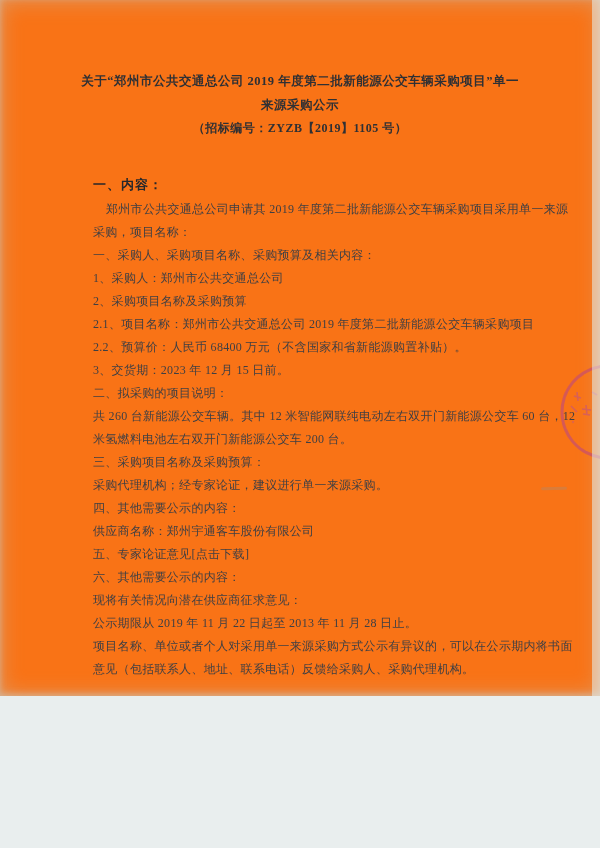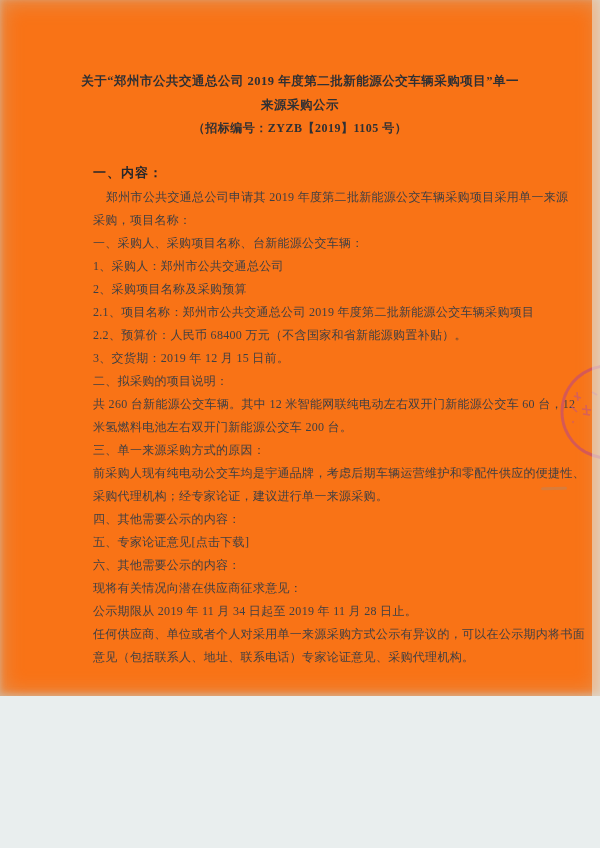--- a/index.html
+++ b/index.html
@@ -8,21 +8,21 @@
     background:#f97316;
     box-shadow:inset 0 0 22px rgba(188,203,203,.45), inset 0 -2px 6px rgba(205,218,218,.5);
     font-family:"Liberation Serif","DejaVu Serif",serif;
   }
   .title-wrap{
     padding-top:70px;text-align:center;font-weight:700;color:#2f3034;
     font-size:12.5px;line-height:23.5px;letter-spacing:.5px;
   }
   .title-line3{font-size:12px;}
   .content{
-    margin-top:20px;padding-left:93px;padding-right:56px;
+    margin-top:32px;padding-left:93px;padding-right:56px;
     font-size:12px;line-height:23px;color:#3e3f44;letter-spacing:.3px;
   }
   .line{white-space:nowrap;}
   .line.heading{font-weight:700;font-size:13px;color:#26272b;letter-spacing:1px;margin-bottom:2px;}
   .line.indent{text-indent:13px;}
   
   .seal{position:absolute;top:362px;right:0;width:44px;height:106px;pointer-events:none;}
   
   .scan-rule{
     position:absolute;top:787px;left:0;width:600px;height:1px;
@@ -49,39 +49,39 @@
   <div class="title-wrap">
     <div class="title-line1">关于“郑州市公共交通总公司 2019 年度第二批新能源公交车辆采购项目”单一</div>
     <div class="title-line2">来源采购公示</div>
     <div class="title-line3">（招标编号：ZYZB【2019】1105 号）</div>
   </div>
 
   <div class="content" id="doc-content">
       <div class="line heading">一、内容：</div>
       <div class="line indent">郑州市公共交通总公司申请其 2019 年度第二批新能源公交车辆采购项目采用单一来源</div>
       <div class="line">采购，项目名称：</div>
-      <div class="line">一、采购人、采购项目名称、台新能源公交车辆：</div>
+      <div class="line">一、采购人、采购项目名称、采购预算及相关内容：</div>
       <div class="line">1、采购人：郑州市公共交通总公司</div>
       <div class="line">2、采购项目名称及采购预算</div>
       <div class="line">2.1、项目名称：郑州市公共交通总公司 2019 年度第二批新能源公交车辆采购项目</div>
       <div class="line">2.2、预算价：人民币 68400 万元（不含国家和省新能源购置补贴）。</div>
-      <div class="line">3、交货期：2019 年 12 月 15 日前。</div>
+      <div class="line">3、交货期：2023 年 12 月 15 日前。</div>
       <div class="line">二、拟采购的项目说明：</div>
       <div class="line">共 260 台新能源公交车辆。其中 12 米智能网联纯电动左右双开门新能源公交车 60 台，12</div>
       <div class="line">米氢燃料电池左右双开门新能源公交车 200 台。</div>
-      <div class="line">三、单一来源采购方式的原因：</div>
-      <div class="line">前采购人现有纯电动公交车均是宇通品牌，考虑后期车辆运营维护和零配件供应的便捷性、</div>
+      <div class="line">三、采购项目名称及采购预算：</div>
       <div class="line">采购代理机构；经专家论证，建议进行单一来源采购。</div>
       <div class="line">四、其他需要公示的内容：</div>
+      <div class="line">供应商名称：郑州宇通客车股份有限公司</div>
       <div class="line">五、专家论证意见[点击下载]</div>
       <div class="line">六、其他需要公示的内容：</div>
       <div class="line">现将有关情况向潜在供应商征求意见：</div>
-      <div class="line">公示期限从 2019 年 11 月 34 日起至 2019 年 11 月 28 日止。</div>
-      <div class="line">任何供应商、单位或者个人对采用单一来源采购方式公示有异议的，可以在公示期内将书面</div>
-      <div class="line">意见（包括联系人、地址、联系电话）专家论证意见、采购代理机构。</div>
+      <div class="line">公示期限从 2019 年 11 月 22 日起至 2013 年 11 月 28 日止。</div>
+      <div class="line">项目名称、单位或者个人对采用单一来源采购方式公示有异议的，可以在公示期内将书面</div>
+      <div class="line">意见（包括联系人、地址、联系电话）反馈给采购人、采购代理机构。</div>
     </div>
 
   <svg class="seal" viewBox="0 0 44 106" xmlns="http://www.w3.org/2000/svg">
     <circle cx="52" cy="50" r="46" fill="none" stroke="#cf5560" stroke-width="3" stroke-opacity="0.85" stroke-linecap="round" stroke-dasharray="5 1.5 9 1 14 1.5"></circle>
 
     <g stroke="#d05b66" stroke-width="1.6" stroke-opacity="0.8" fill="none">
       <path d="M18 34 l7 2 M21 30 l1 9"></path>
       <path d="M26 47 l9 1 M30 43 l1 10 M27 52 l7 1"></path>
       <path d="M15 44 l6 6"></path>
       <path d="M36 30 l5 3"></path>

